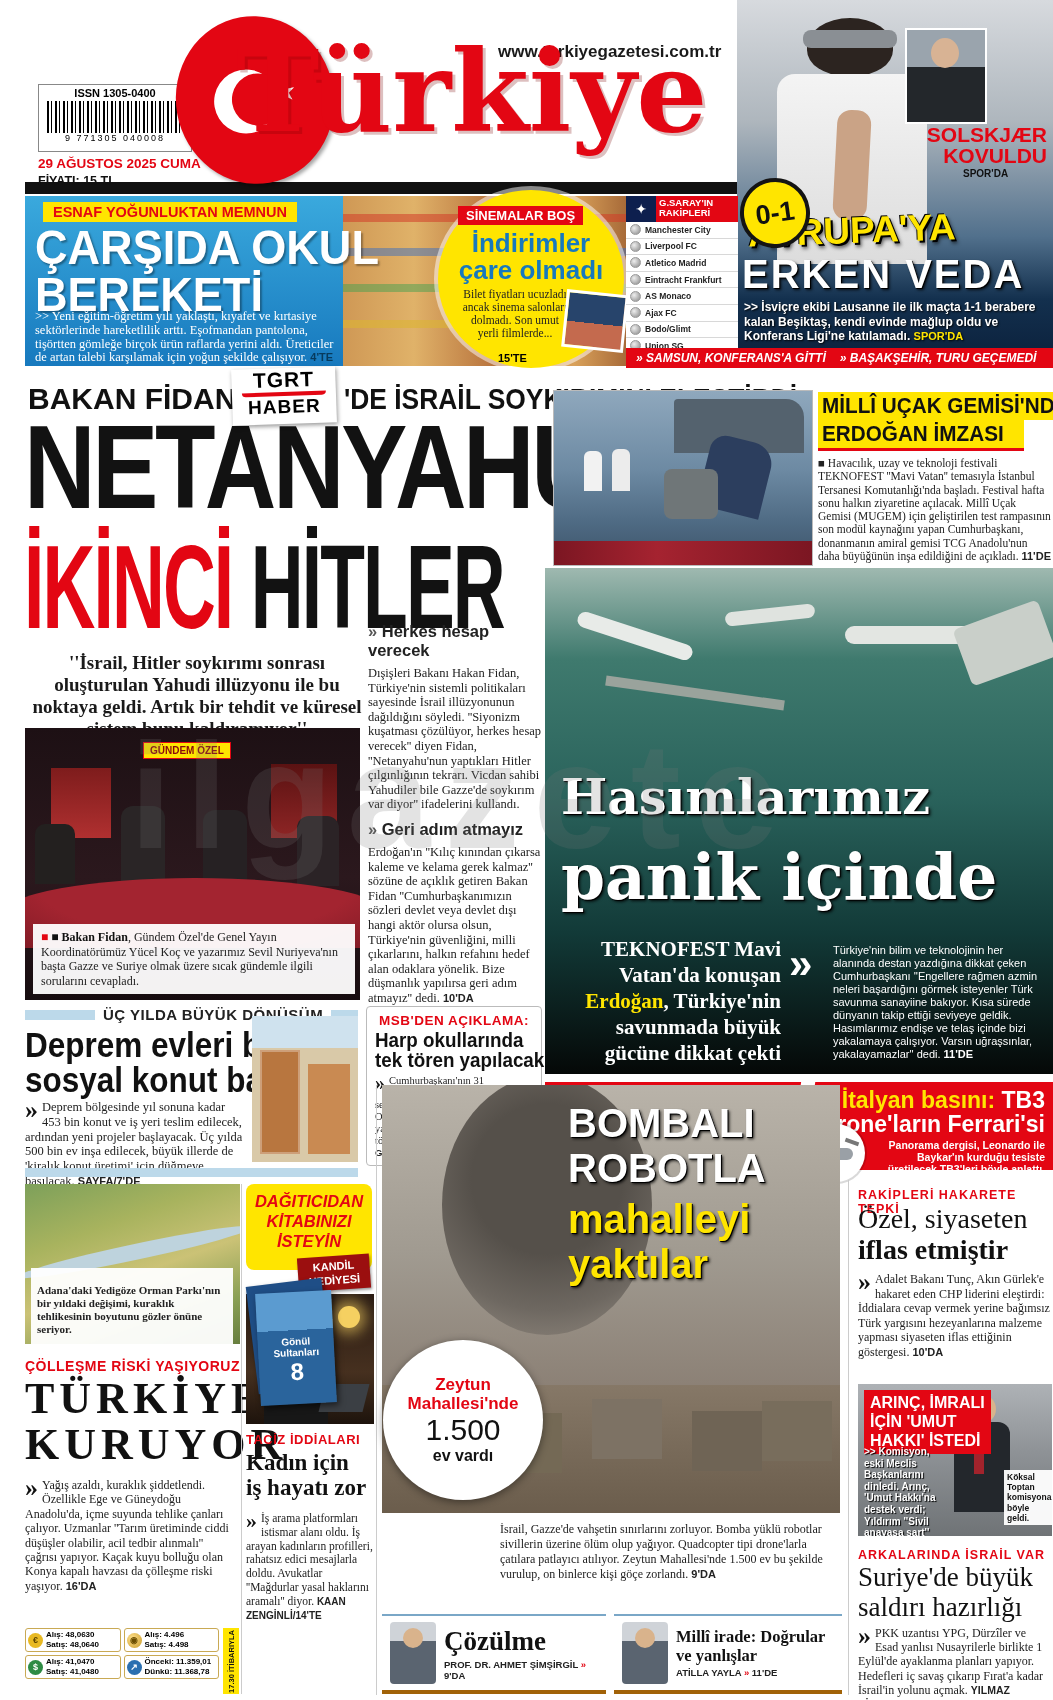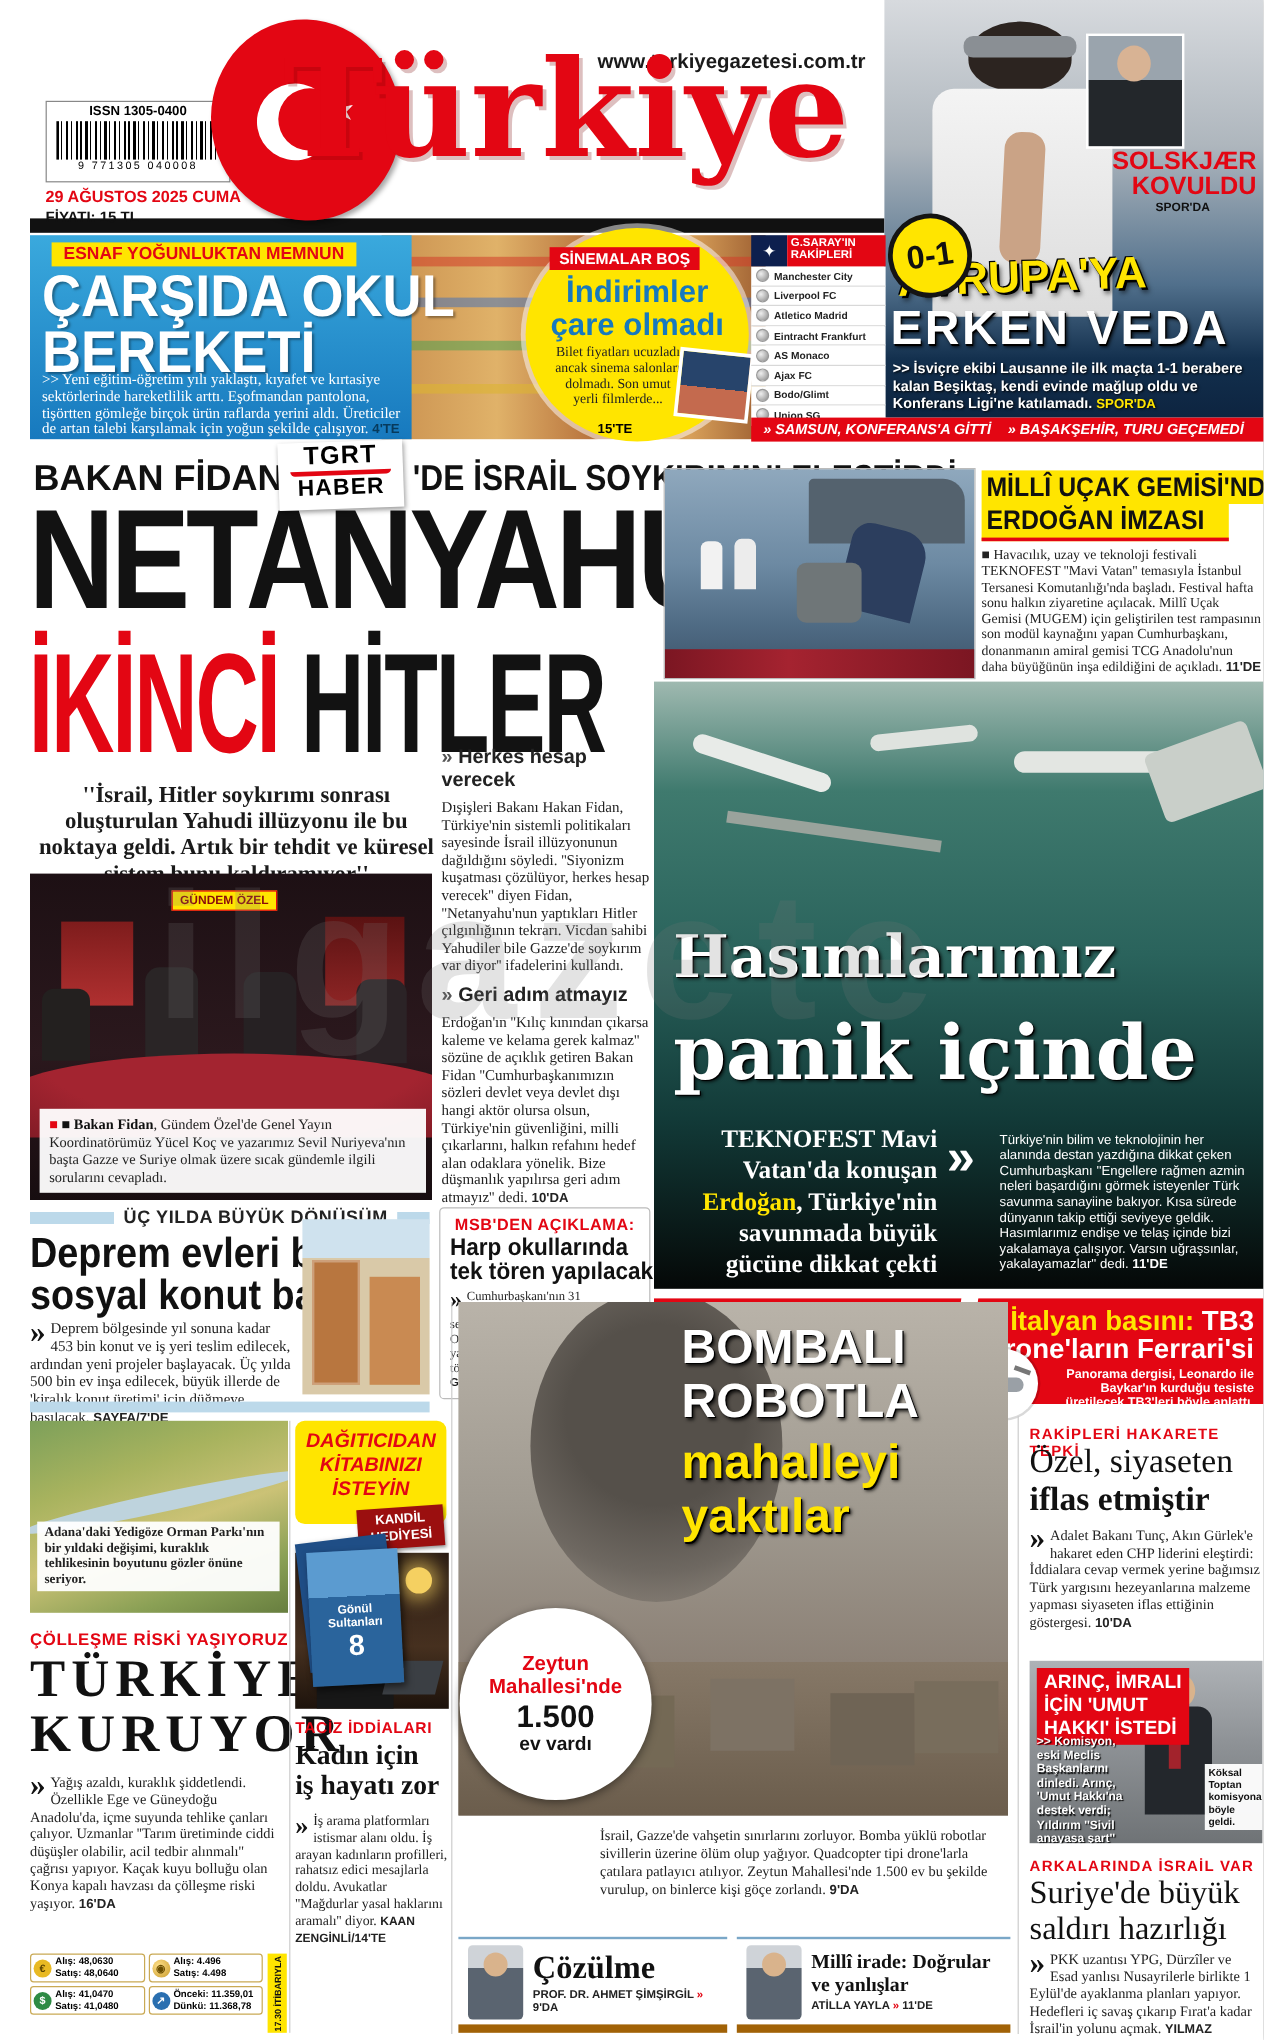--- a/index.html
+++ b/index.html
@@ -25,21 +25,21 @@
   .crescent-inner{background:#e30613;border-radius:50%;}
   .teamrow{display:flex;align-items:center;gap:4px;background:#fff;border-bottom:1px solid #d8d8d8;
            height:15.6px;padding-left:4px;font-size:8.5px;font-weight:bold;color:#222;}
   .crest{width:9px;height:9px;border-radius:50%;background:radial-gradient(circle at 35% 35%,#eee,#888);flex:0 0 9px;border:1px solid #999;}
   .ylw{color:#ffe500;}
   .shadowtxt{text-shadow:1px 1px 0 #000,2px 2px 3px rgba(0,0,0,.8);}
   .redbox{background:#e30613;color:#fff;}
   .tickbox{background:#fff;border:1px solid #c9a954;border-radius:3px;display:flex;align-items:center;gap:3px;padding:1px 2px;}
   .tick-ic{width:15px;height:15px;border-radius:50%;flex:0 0 15px;display:flex;align-items:center;justify-content:center;
            font-size:9px;font-weight:bold;color:#fff;}
-  .colbox{background:#fff;border-top:2px solid #7aa7c7;border-bottom:7px solid #a16207;display:flex;align-items:center;gap:8px;padding:4px 8px;}
+  .colbox{background:#fff;border-top:2px solid #7aa7c7;border-bottom:4px solid #a16207;display:flex;align-items:center;gap:8px;padding:4px 8px;}
   .portrait{width:46px;height:62px;background:linear-gradient(180deg,#cfd3d8 0 30%,#5a6470 30% 100%);border-radius:4px;flex:0 0 46px;position:relative;}
   .portrait:before{content:"";position:absolute;left:13px;top:6px;width:20px;height:20px;border-radius:50%;background:#d9b38c;}
   .dropq{float:left;font-size:26px;font-weight:bold;line-height:.8;margin-right:4px;color:#111;}
 </style>
 </head>
 <body>
 
 <div class="page">
 
   <div class="abs" style="left:25px;top:182px;width:712px;height:12px;background:#111;"></div>
@@ -301,21 +301,21 @@
     <div class="body-serif" style="margin-top:4px;font-size:10.5px;line-height:12px;text-align:left;">
       <span class="dropq" style="font-size:20px;">»</span><span>Cumhurbaşkanı'nın 31 Ağustos'taki yurt dışı ziyareti sebebiyle Kara, Deniz ve Harp Okullarının mezuniyetleri aynı anda yapılacak. Yoğun katılım olacağı için tören alanının kapasitesi artırıldı. </span>
       <span class="ref" style="font-size:9.5px;">GAMZE ERDOĞAN</span>
       <span class="ref" style="font-size:9.5px;">10'DA</span>
     </div>
   </div>
 
   <div class="abs photo" style="left:25px;top:1184px;width:215px;height:160px;
        background:linear-gradient(160deg,#7da05a 0%,#a8b35e 30%,#cbc276 55%,#8aa055 80%,#677e3f 100%);">
     <div class="abs" style="left:-10px;top:60px;width:240px;height:16px;background:#bed3dd;border-radius:50%;transform:rotate(-12deg);"></div>
-    <div class="abs capbox body-serif" style="left:6px;top:84px;width:190px;padding:3px 6px;font-size:11px;line-height:13px;font-weight:bold;color:#222;">Adana'daki Yedigöze Orman Parkı'nın bir yıldaki değişimi, kuraklık tehlikesinin boyutunu gözler önüne seriyor.</div>
+    <div class="abs capbox body-serif" style="left:6px;top:84px;width:190px;padding:16px 6px;font-size:11px;line-height:13px;font-weight:bold;color:#222;">Adana'daki Yedigöze Orman Parkı'nın bir yıldaki değişimi, kuraklık tehlikesinin boyutunu gözler önüne seriyor.</div>
   </div>
   <div class="abs kick" style="left:25px;top:1358px;font-size:14px;">ÇÖLLEŞME RİSKİ YAŞIYORUZ</div>
   <div class="abs serif" style="left:25px;top:1376px;font-size:44px;font-weight:bold;color:#111;letter-spacing:5px;line-height:1.05;">
     <span>TÜRKİYE</span><br>
     <span>KURUYOR</span>
   </div>
   <div class="abs body-serif" style="left:25px;top:1478px;width:212px;font-size:12px;line-height:14.4px;">
     <span class="dropq">»</span><span>Yağış azaldı, kuraklık şiddetlendi. Özellikle Ege ve Güneydoğu Anadolu'da, içme suyunda tehlike çanları çalıyor. Uzmanlar ''Tarım üretiminde ciddi düşüşler olabilir, acil tedbir alınmalı'' çağrısı yapıyor. Kaçak kuyu bolluğu olan Konya kapalı havzası da çölleşme riski yaşıyor. </span><span class="ref">16'DA</span>
   </div>
 
@@ -391,21 +391,21 @@
       <span>BOMBALI</span><br><span>ROBOTLA</span>
     </div>
     <div class="abs shadowtxt" style="left:186px;top:112px;font-size:40px;font-weight:900;color:#ffe500;line-height:1.12;">
       <span>mahalleyi</span><br><span>yaktılar</span>
     </div>
   </div>
   <div class="abs" style="left:383px;top:1340px;width:160px;height:160px;border-radius:50%;background:#fff;box-shadow:0 2px 8px rgba(0,0,0,.45);
        display:flex;flex-direction:column;align-items:center;justify-content:center;line-height:1.12;">
     <span class="red" style="font-size:17px;font-weight:900;">Zeytun</span>
     <span class="red" style="font-size:17px;font-weight:900;">Mahallesi'nde</span>
-    <span style="font-size:26px;font-weight:700;color:#111;">1.500</span>
+    <span style="font-size:30px;font-weight:400;color:#111;">1.500</span>
     <span style="font-size:16px;font-weight:900;color:#111;">ev vardı</span>
   </div>
   <div class="abs body-serif" style="left:500px;top:1522px;width:340px;font-size:12px;line-height:15px;">
     <span>İsrail, Gazze'de vahşetin sınırlarını zorluyor. Bomba yüklü robotlar sivillerin üzerine ölüm olup yağıyor. Quadcopter tipi drone'larla çatılara patlayıcı atılıyor. Zeytun Mahallesi'nde 1.500 ev bu şekilde vurulup, on binlerce kişi göçe zorlandı. </span><span class="ref">9'DA</span>
   </div>
 
   <div class="abs colbox" style="left:382px;top:1614px;width:224px;height:80px;box-sizing:border-box;">
     <div class="portrait"></div>
     <div>
       <div class="serif" style="font-size:27px;font-weight:bold;color:#111;">Çözülme</div>

